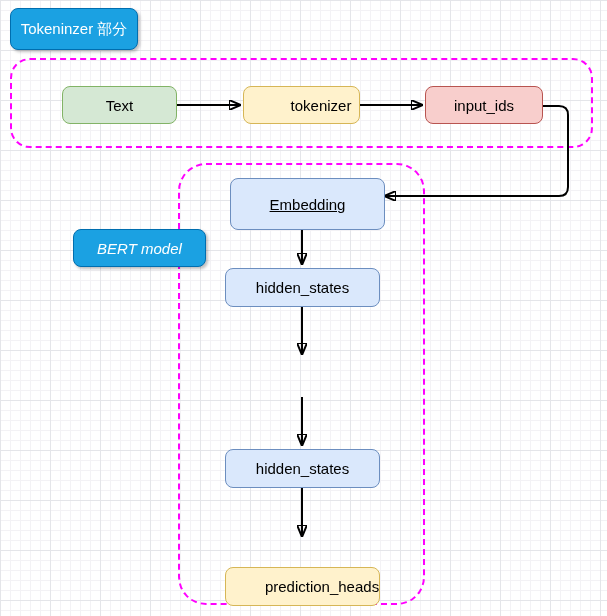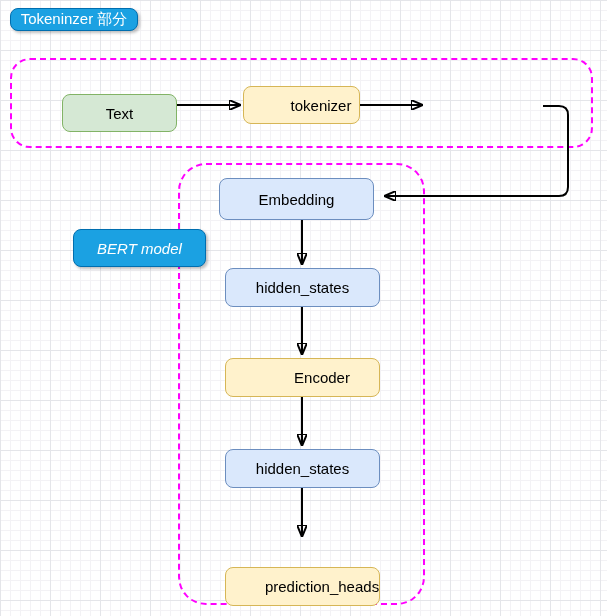--- a/index.html
+++ b/index.html
@@ -39,47 +39,47 @@
     display: flex;
     align-items: center;
     justify-content: center;
     border-radius: 8px;
     font-size: 15px;
     color: #000000;
     border: 1.5px solid;
     text-align: center;
     white-space: nowrap;
   }
-  .node-green  { background: #D5E8D4; border-color: #82B366; margin-top: 8px; }
+  .node-green  { background: #D5E8D4; border-color: #82B366; }
   .node-yellow { background: #FFF2CC; border-color: #D6B656; padding-left: 39px; }
   .node-red    { background: #F8CECC; border-color: #B85450; }
   .node-blue   { background: #DAE8FC; border-color: #6C8EBF; }
 
   .node-text            { left: 62px;  top: 86px;  width: 115px; height: 38px; }
   .node-tokenizer       { left: 243px; top: 86px;  width: 117px; height: 38px; }
   .node-input-ids       { left: 425px; top: 86px;  width: 118px; height: 38px; }
-  .node-embedding       { left: 219px; top: 178px; width: 155px; height: 42px; }
+  .node-embedding       { left: 230px; top: 178px; width: 155px; height: 52px; text-decoration: underline; }
   .node-hidden-states-1 { left: 225px; top: 268px; width: 155px; height: 39px; }
   .node-encoder         { left: 225px; top: 358px; width: 155px; height: 39px; }
   .node-hidden-states-2 { left: 225px; top: 449px; width: 155px; height: 39px; }
   .node-prediction-heads{ left: 225px; top: 540px; width: 155px; height: 39px; margin-top: 27px; }
 
   .blue-label {
     display: flex;
     align-items: center;
     justify-content: center;
     background: #1BA1E2;
     border: 1.5px solid #006EAF;
     border-radius: 8px;
     color: #FFFFFF;
     font-size: 15px;
     white-space: nowrap;
     box-shadow: 2px 2px 3px rgba(0,0,0,0.25);
   }
-  .label-tokenizer-section { left: 10px; top: 8px;   width: 128px; height: 23px; border-radius: 8px; }
+  .label-tokenizer-section { left: 10px; top: 8px;   width: 128px; height: 42px; border-radius: 8px; }
   .label-bert-model        { left: 73px; top: 229px; width: 133px; height: 38px; font-style: italic; }
 
   .edge-layer {
     left: 0; top: 0; width: 607px; height: 616px;
     pointer-events: none;
   }
   .edge-layer path {
     stroke: #000000;
     stroke-width: 2;
     fill: none;
@@ -105,23 +105,23 @@
     <path d="M360,105 H423" marker-end="url(#arrowhead)"></path>
     <path d="M543,106 H559 Q568,106 568,115 V187 Q568,196 559,196 H384" marker-end="url(#arrowhead)"></path>
     <path d="M302,217 V265" marker-end="url(#arrowhead)"></path>
     <path d="M302,307 V355" marker-end="url(#arrowhead)"></path>
     <path d="M302,397 V446" marker-end="url(#arrowhead)"></path>
     <path d="M302,488 V537" marker-end="url(#arrowhead)"></path>
   </svg>
 
   <div class="abs node node-green node-text">Text</div>
   <div class="abs node node-yellow node-tokenizer">tokenizer</div>
+  <div class="abs node node-red node-input-ids">input_ids</div>
 
   <div class="abs node node-blue node-embedding">Embedding</div>
   <div class="abs node node-blue node-hidden-states-1">hidden_states</div>
-  <div class="abs node node-yellow node-encoder">Encoder</div>
   <div class="abs node node-blue node-hidden-states-2">hidden_states</div>
   <div class="abs node node-yellow node-prediction-heads">prediction_heads</div>
 
   <div class="abs blue-label label-tokenizer-section">Tokeninzer 部分</div>
   <div class="abs blue-label label-bert-model">BERT model</div>
 
 </div>
 
 </body></html>

